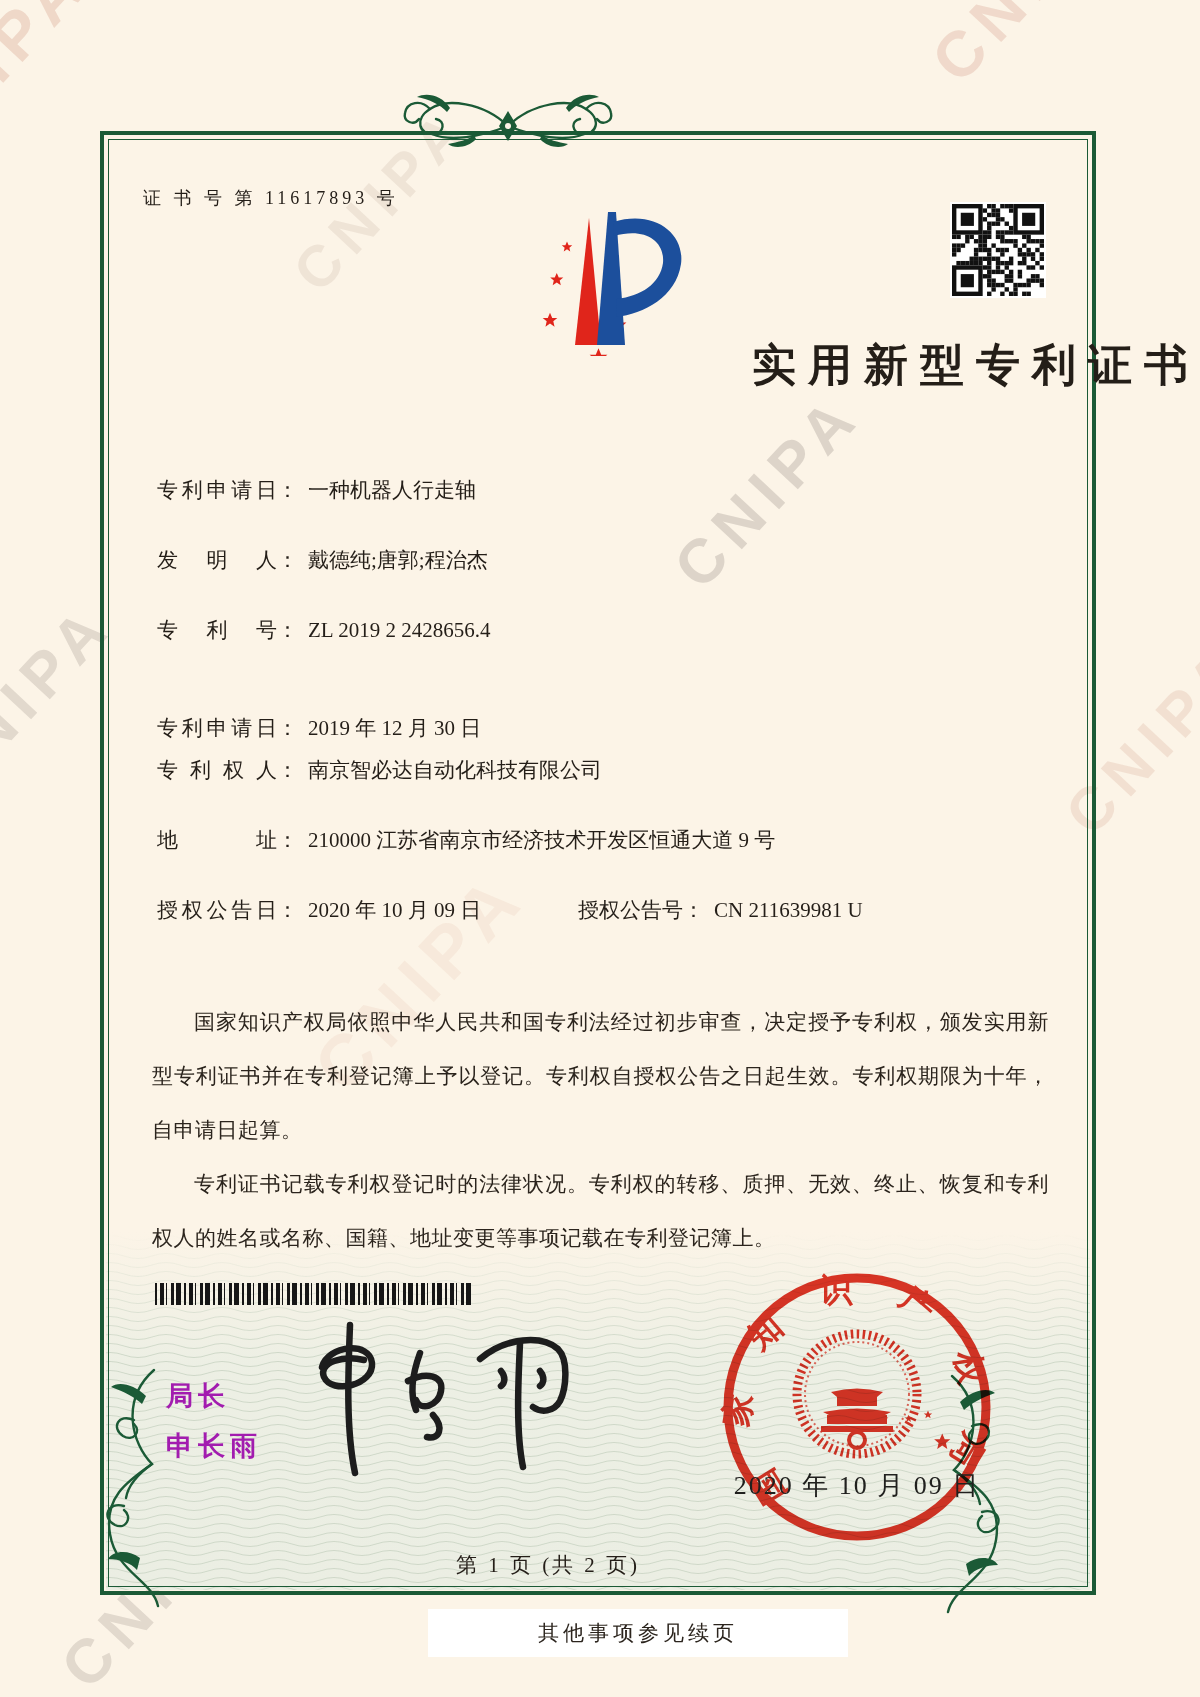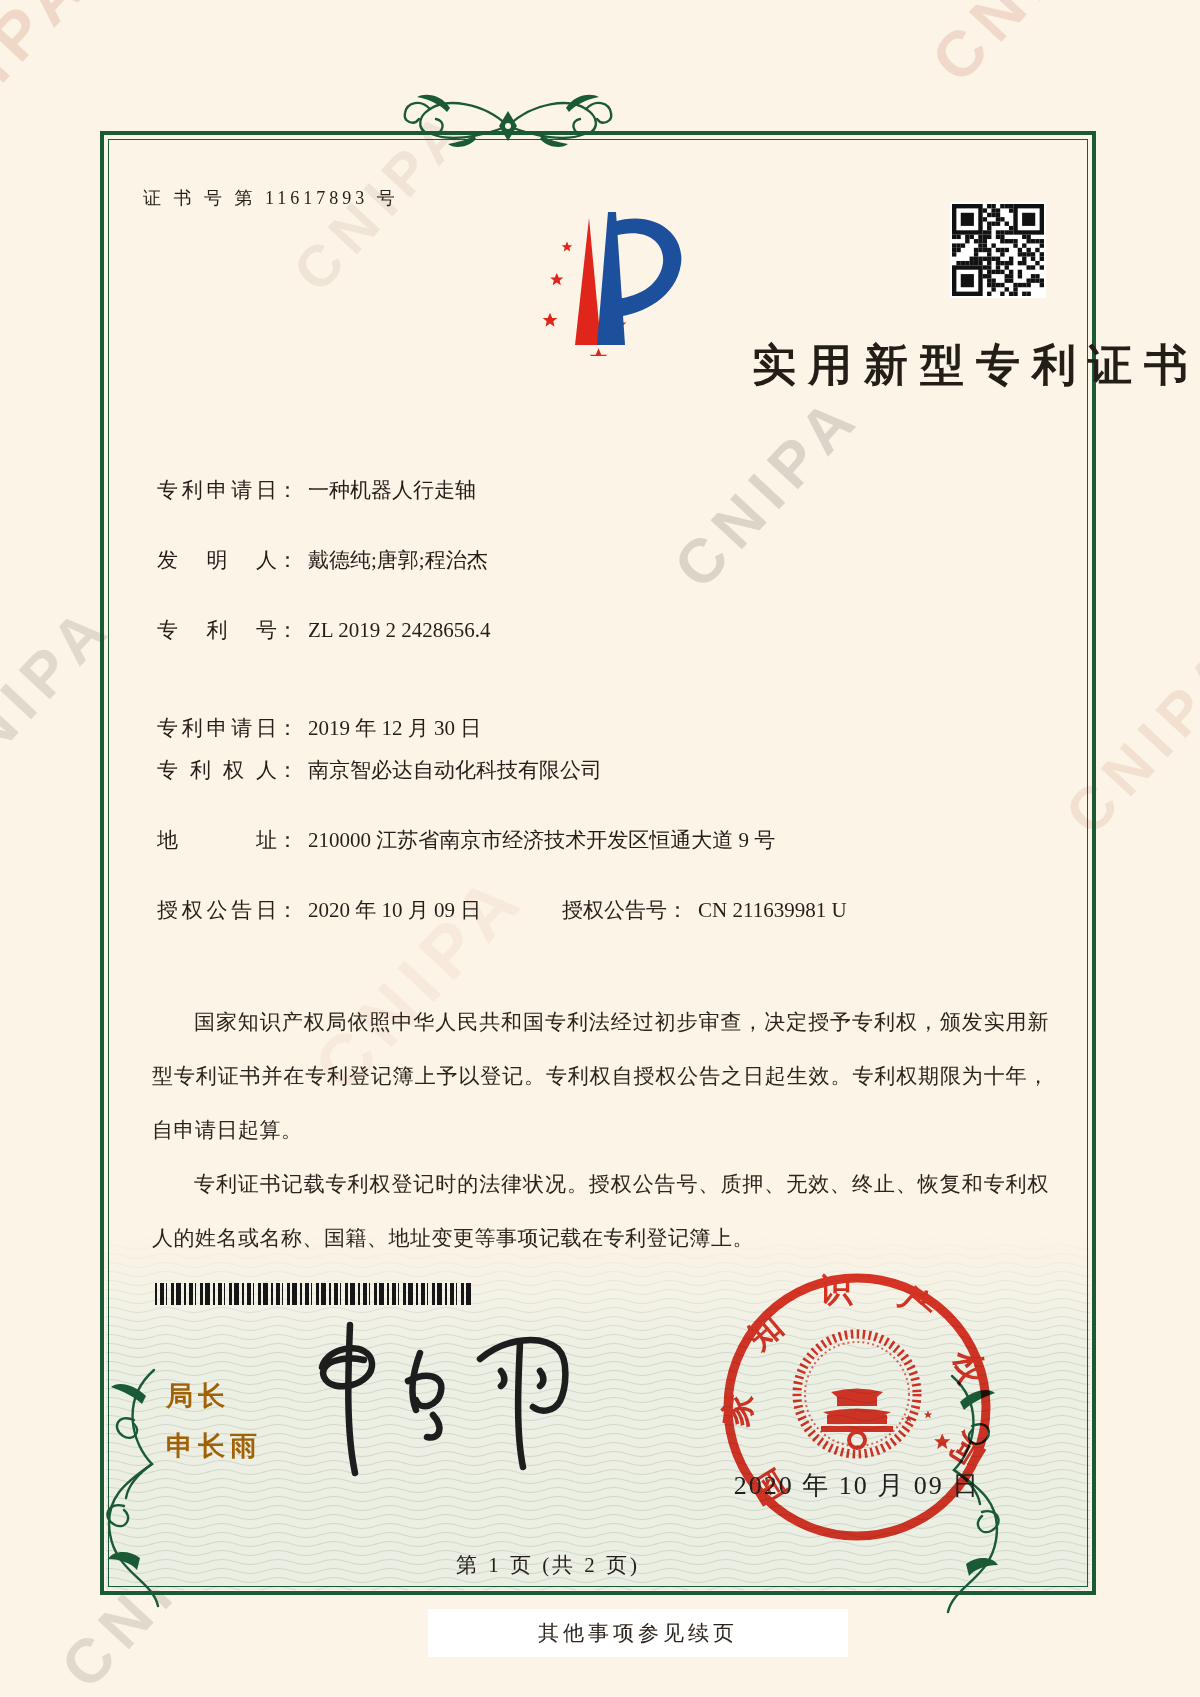--- a/index.html
+++ b/index.html
@@ -28,33 +28,33 @@
   .logo{position:absolute;left:512px;top:196px;z-index:4;}
   .qr{position:absolute;left:950px;top:202px;width:96px;height:96px;background:#fff;padding:2px;box-sizing:border-box;z-index:4;}
 
   .title{position:absolute;left:0;width:1200px;top:336px;text-align:right;font-size:44px;font-weight:700;
          letter-spacing:12px;z-index:4;font-family:Liberation Mono, monospace;}
 
   .fields{position:absolute;left:157px;top:0;z-index:4;font-size:21px;}
   .row{position:absolute;left:0;white-space:nowrap;}
   .lbl{display:inline-block;width:120px;text-align:justify;text-align-last:justify;vertical-align:bottom;}
   .val{margin-left:10px;}
-  .grant-no{position:absolute;left:405px;top:0;white-space:nowrap;}
+  .grant-no{position:absolute;left:421px;top:0;white-space:nowrap;}
 
   .paras{position:absolute;left:152px;top:995px;width:897px;z-index:4;font-size:21px;line-height:54px;
          text-align:justify;color:#2b241d;letter-spacing:.5px;}
   .paras p{margin:0;text-indent:2em;}
 
   .barcode{position:absolute;left:155px;top:1283px;width:318px;height:22px;z-index:4;
     background:repeating-linear-gradient(90deg,#161616 0 2px,transparent 2px 5px,#161616 5px 9px,
       transparent 9px 11px,#161616 11px 12px,transparent 12px 16px,#161616 16px 19px,transparent 19px 21px,
       #161616 21px 26px,transparent 26px 29px);}
 
   .director{position:absolute;left:166px;z-index:4;font-family:"Liberation Sans","DejaVu Sans",sans-serif;
-            font-weight:600;font-size:27px;letter-spacing:5px;color:#a16207;}
+            font-weight:600;font-size:27px;letter-spacing:5px;color:#a21caf;}
   .sig{position:absolute;left:292px;top:1315px;z-index:5;}
 
   .seal{position:absolute;left:712px;top:1262px;z-index:5;mix-blend-mode:multiply;opacity:.95;}
   .seal-date{position:absolute;left:712px;top:1468px;width:290px;text-align:center;font-size:26px;
              letter-spacing:2px;color:#20201e;z-index:6;}
 
   .page-num{position:absolute;left:100px;width:896px;top:1551px;text-align:center;font-size:21px;
             letter-spacing:3px;z-index:4;}
 
   .cont-strip{position:absolute;left:428px;top:1609px;width:420px;height:48px;background:#ffffff;z-index:4;
@@ -352,21 +352,21 @@
     <div class="row" style="top:756px"><span class="lbl">专利权人</span><span>：</span><span class="val">南京智必达自动化科技有限公司</span></div>
     <div class="row" style="top:826px"><span class="lbl">地址</span><span>：</span><span class="val">210000  江苏省南京市经济技术开发区恒通大道 9 号</span></div>
     <div class="row" style="top:896px">
       <span class="lbl">授权公告日</span><span>：</span><span class="val">2020 年 10 月 09 日</span>
       <span class="grant-no"><span>授权公告号</span><span>：</span><span class="val">CN 211639981 U</span></span>
     </div>
   </div>
 
   <div class="paras">
     <p>国家知识产权局依照中华人民共和国专利法经过初步审查，决定授予专利权，颁发实用新型专利证书并在专利登记簿上予以登记。专利权自授权公告之日起生效。专利权期限为十年，自申请日起算。</p>
-    <p>专利证书记载专利权登记时的法律状况。授权公告号、质押、无效、终止、恢复和专利权人的姓名或名称、国籍、地址变更等事项记载在专利登记簿上。</p>
+    <p>专利证书记载专利权登记时的法律状况。专利权的转移、质押、无效、终止、恢复和专利权人的姓名或名称、国籍、地址变更等事项记载在专利登记簿上。</p>
   </div>
 
   <div class="barcode"></div>
 
   <div class="director" style="top:1378px;">局长</div>
   <div class="director" style="top:1428px;">申长雨</div>
 
   <svg class="sig" width="280" height="165" viewBox="0 0 280 165" fill="none" stroke="#1d1d1d" stroke-width="6.5" stroke-linecap="round">
     <path d="M30,52 C36,30 78,26 80,48 C82,70 40,80 32,62 C26,47 52,40 72,45"></path>
     <path d="M58,10 C56,60 54,115 63,158"></path>

